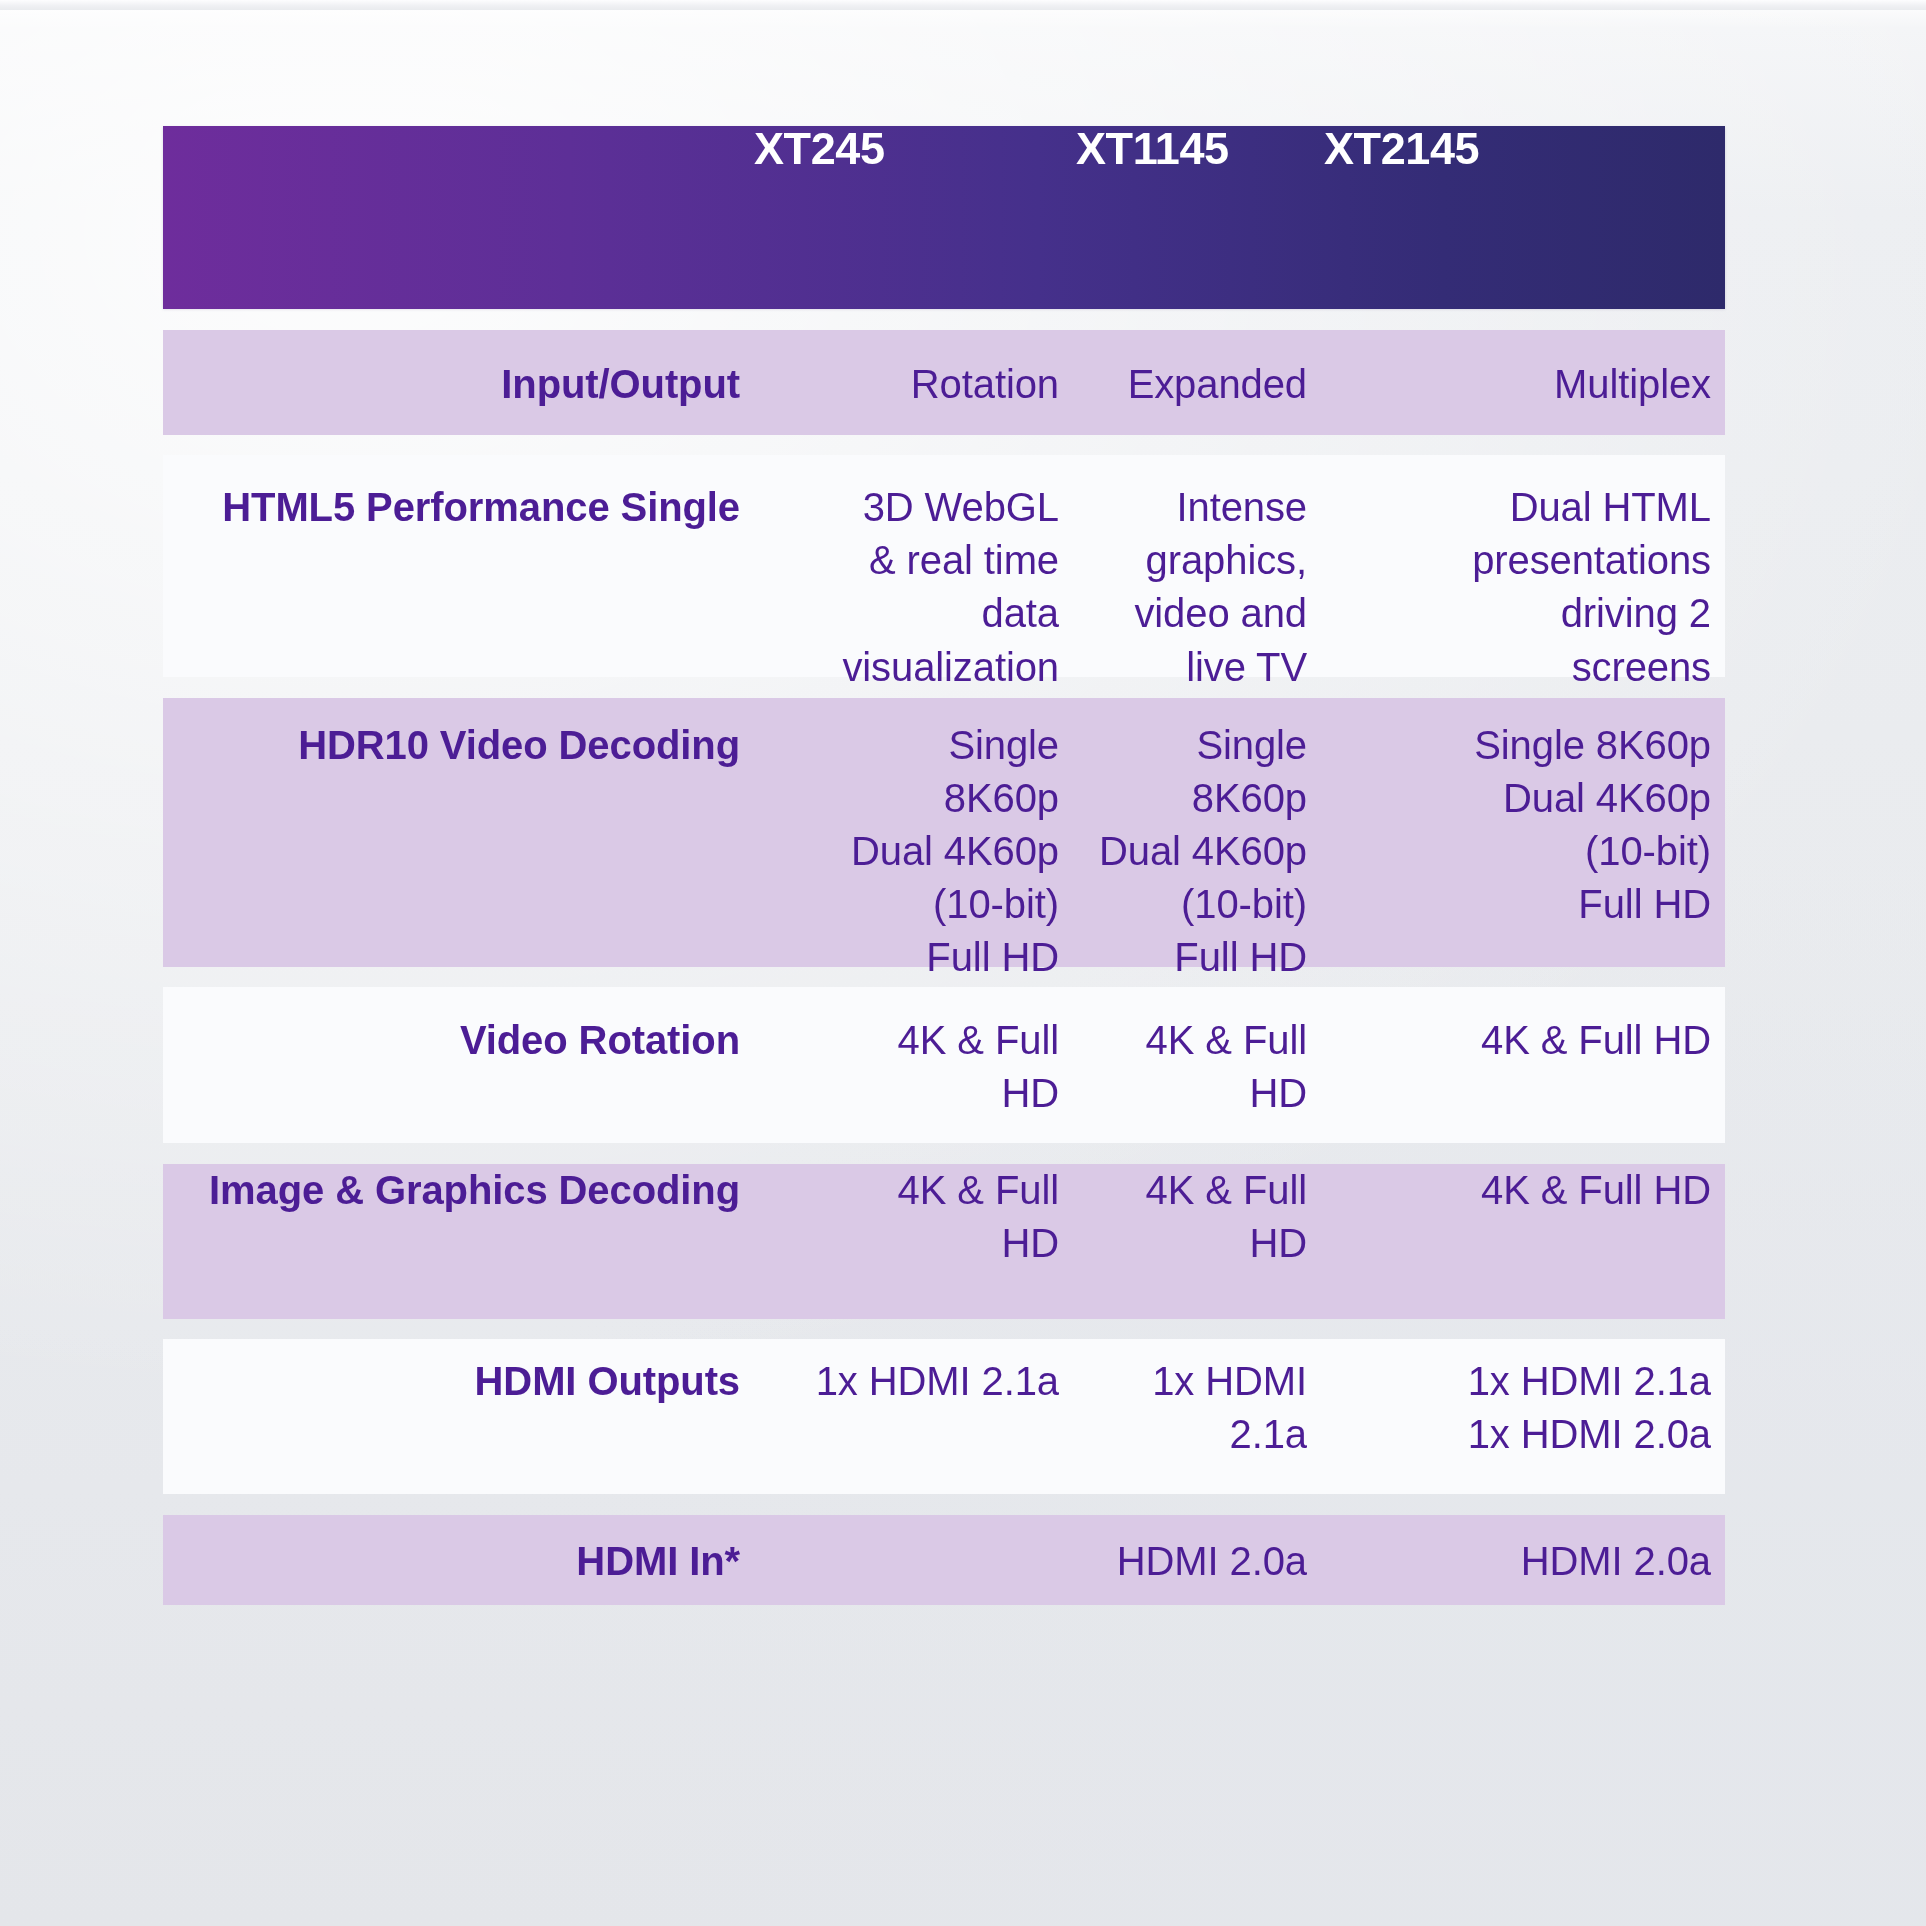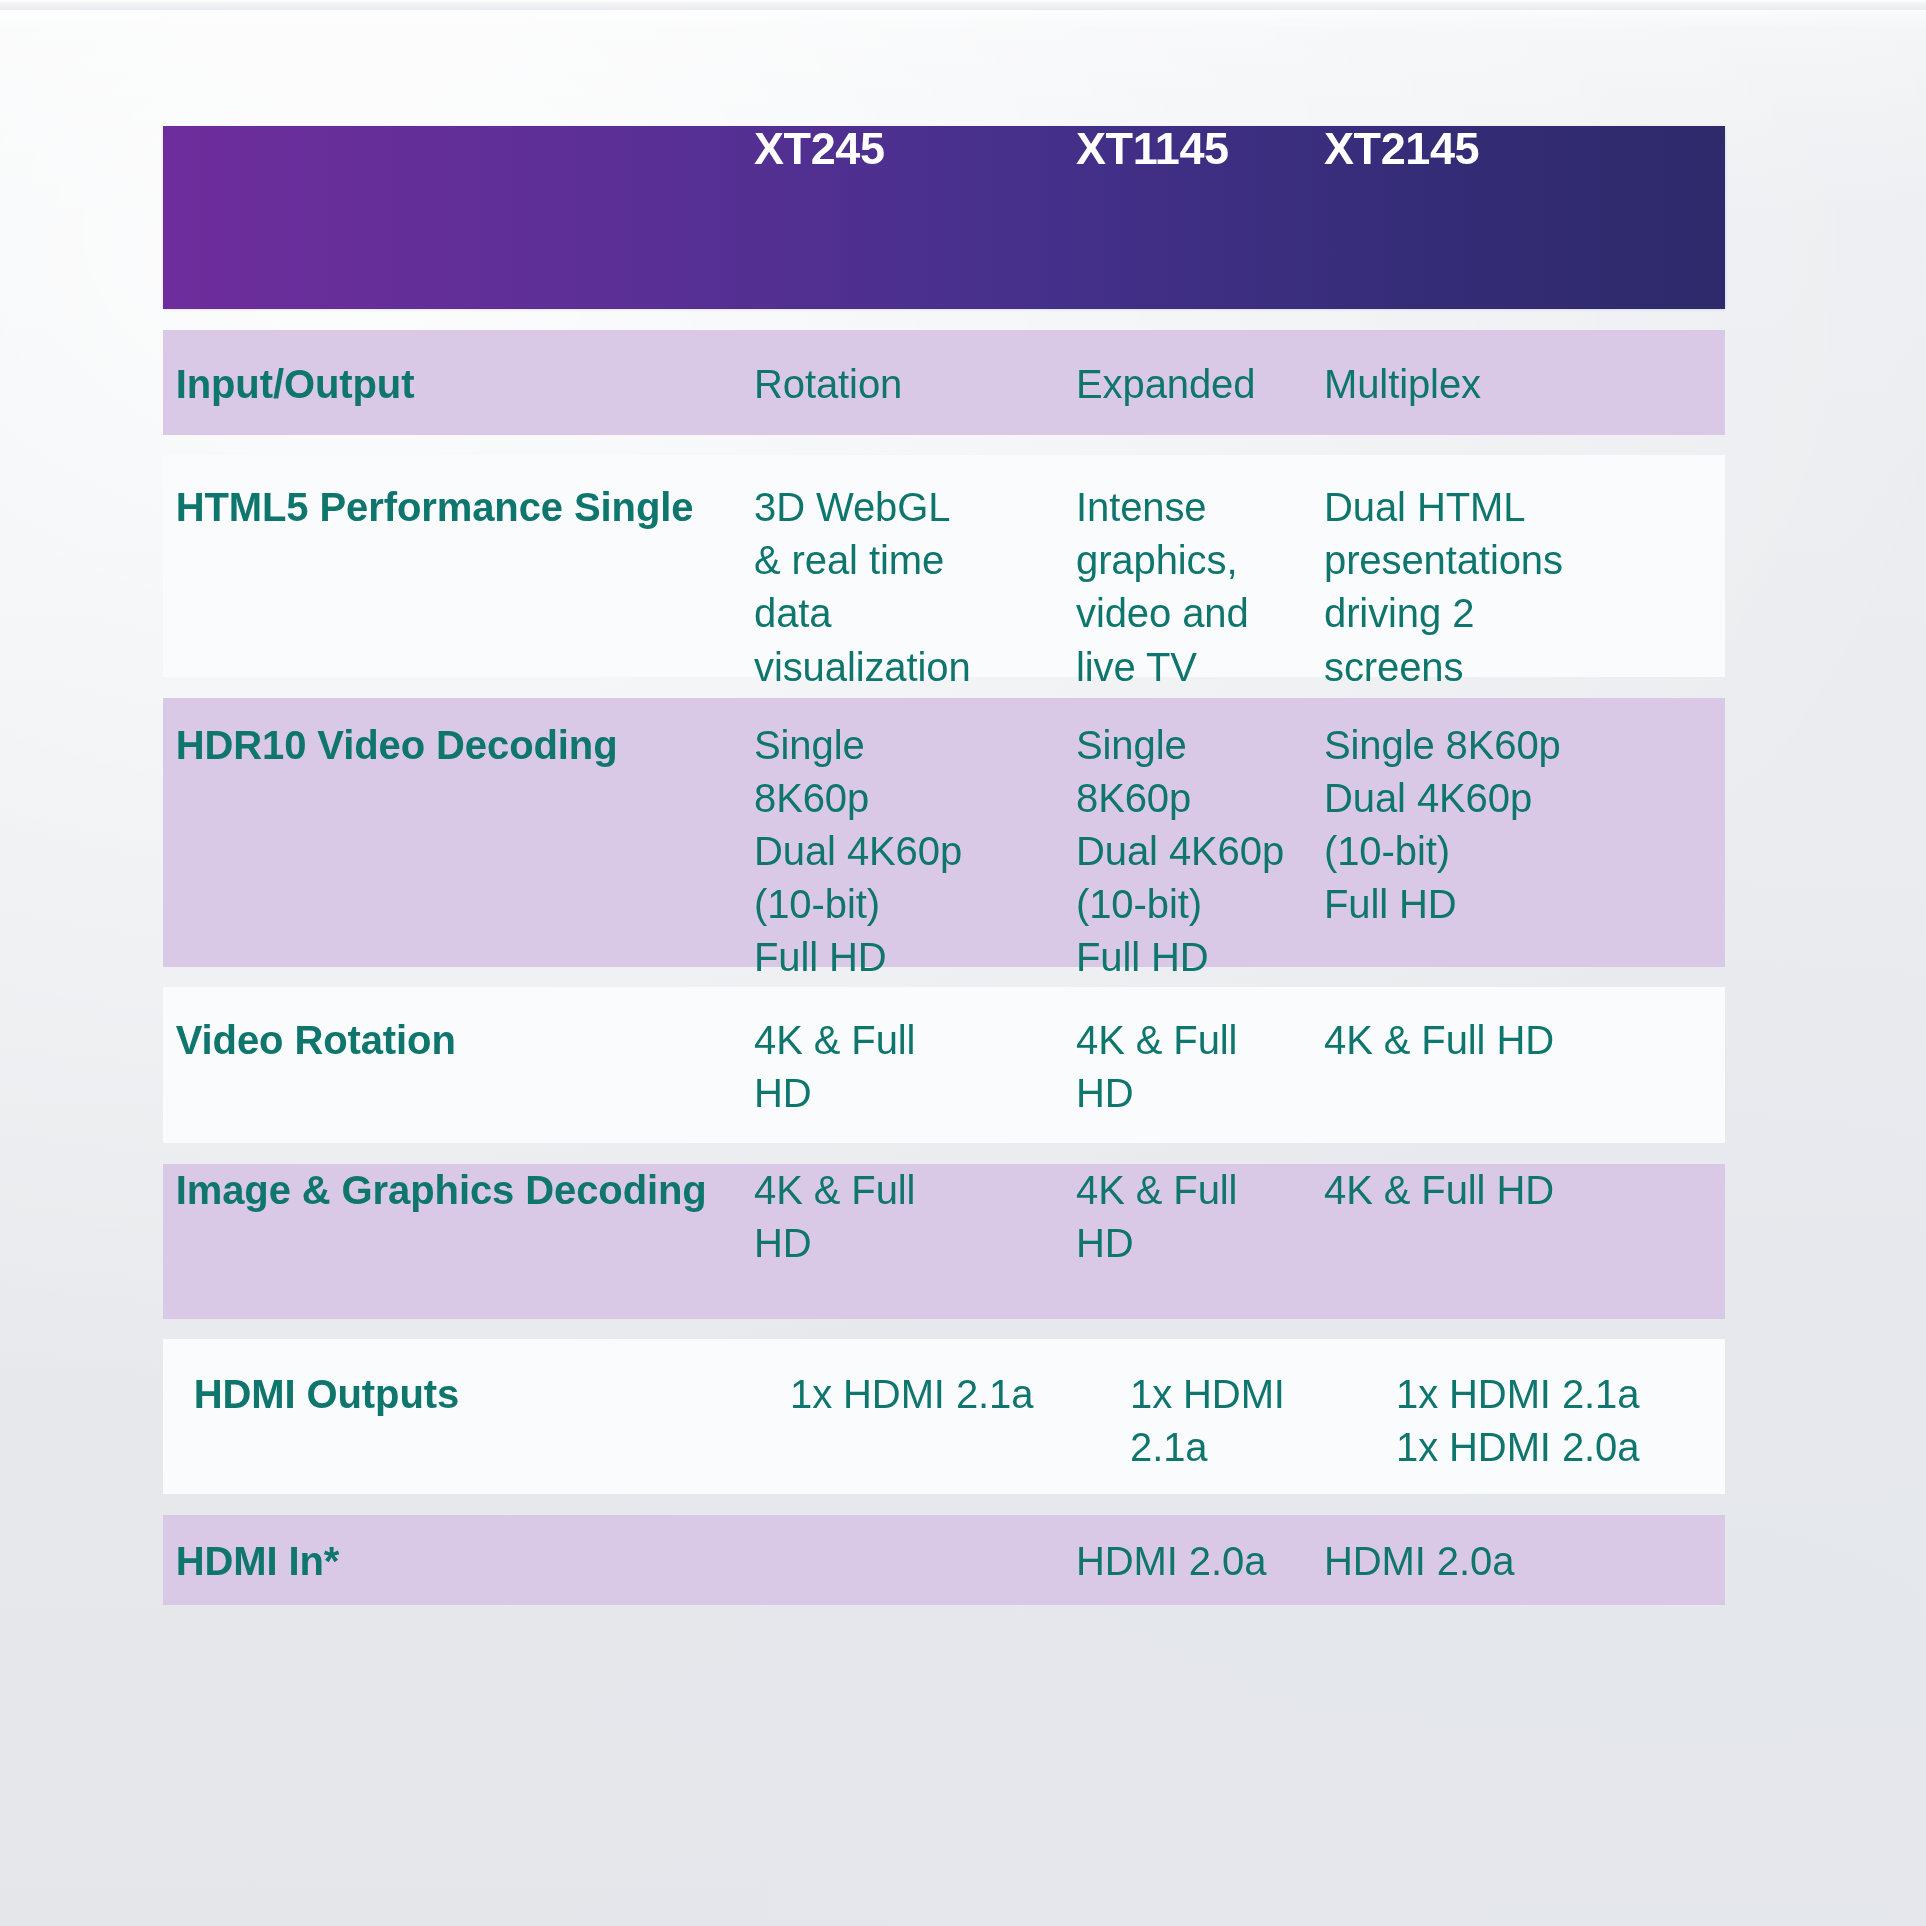--- a/index.html
+++ b/index.html
@@ -81,22 +81,23 @@
     display: flex;
     width: 1562px;
     align-items: flex-start;
   }
   .trow.alt  { background: #dac9e6; }
   .trow.plain{ background: #fafbfd; }
 
   .cell {
     font-size: 40px;
     line-height: 1.33;
-    color: #0f766e;
+    color: #4c1d95;
     letter-spacing: -0.1px;
+    text-align: right;
   }
 
   .cell.label {
     width: 591px;
     flex: 0 0 591px;
     font-weight: 700;
     padding-left: 12.7px;
     padding-right: 14px;
   }
   .cell.v1 { width: 322px; flex: 0 0 322px; padding-right: 17px; }
@@ -113,21 +114,21 @@
   .r-hdr10       { height: 269px; }
   .r-hdr10 .cell { padding-top: 21px; }
 
   .r-rot         { height: 156px; }
   .r-rot .cell   { padding-top: 27px; }
 
   .r-img         { height: 155px; }
   .r-img .cell   { }
 
   .r-hdmio       { height: 155px; }
-  .r-hdmio .cell { padding-top: 29px; margin-left: 18px; }
+  .r-hdmio .cell { padding-top: 16px; }
 
   .r-hdmii       { height: 90px; }
   .r-hdmii .cell { padding-top: 20px; }
 
   .gap-sm { height: 20.5px; }
 
   .multiline { white-space: pre-line; }
 </style>
 </head>
 <body>

